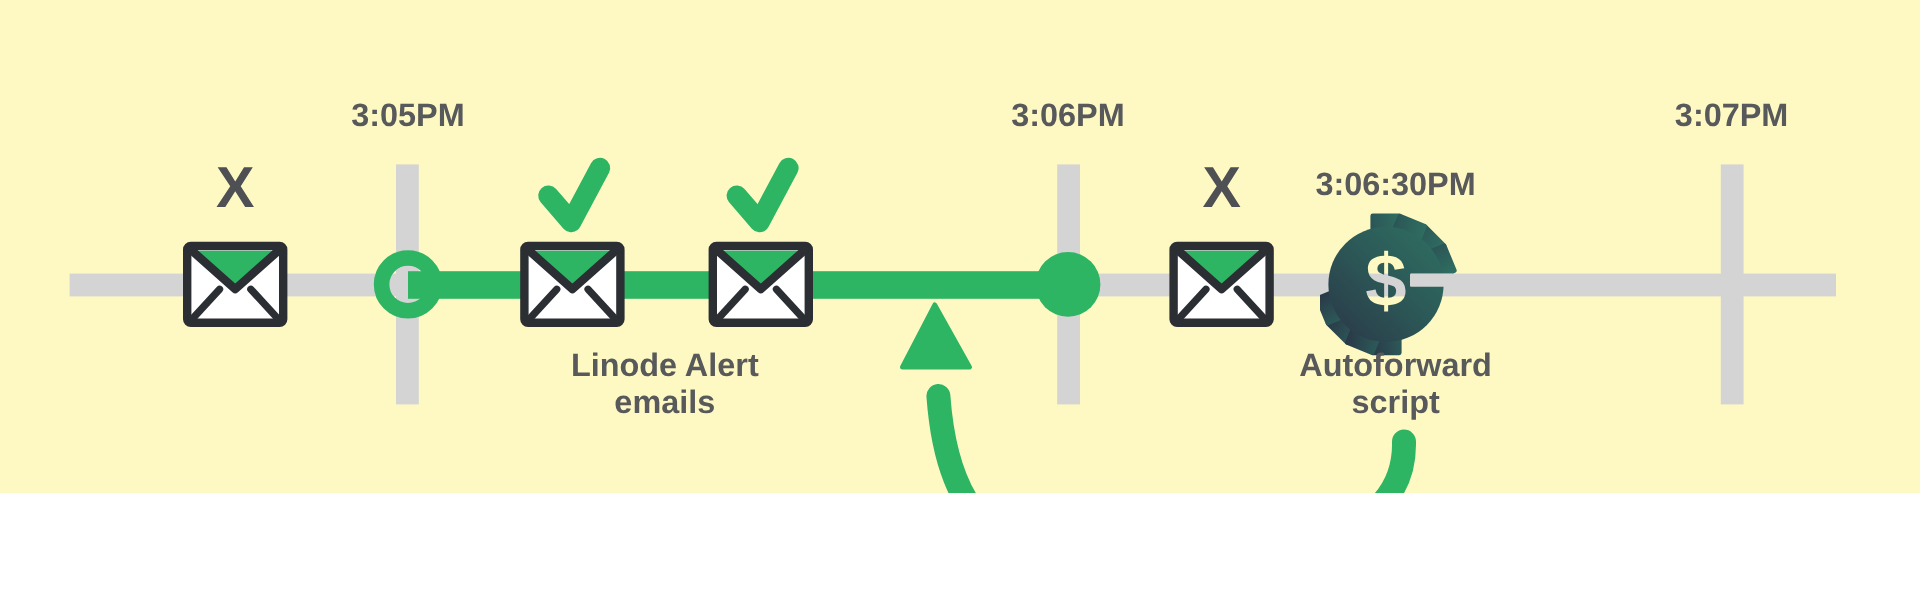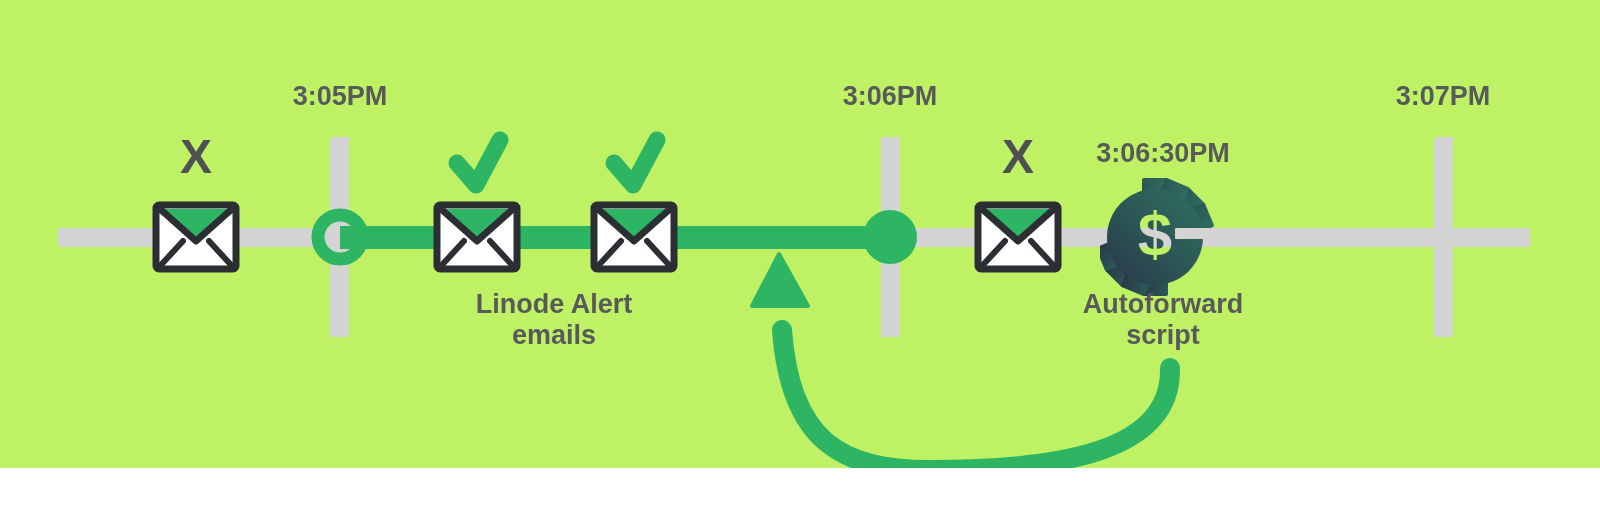--- a/index.html
+++ b/index.html
@@ -7,22 +7,22 @@
     margin: 0;
     padding: 0;
     background: #ffffff;
   }
   body {
     font-family: "Liberation Sans", sans-serif;
   }
   #stage {
     position: relative;
     width: 1600px;
-    height: 468px;
-    background: #bef264;
+    height: 411px;
+    background: #fef9c3;
     overflow: hidden;
     text-decoration: underline;
   }
   #diagram-svg {
     position: absolute;
     top: 0;
     left: 0;
     width: 1600px;
     height: 512px;
     display: block;

